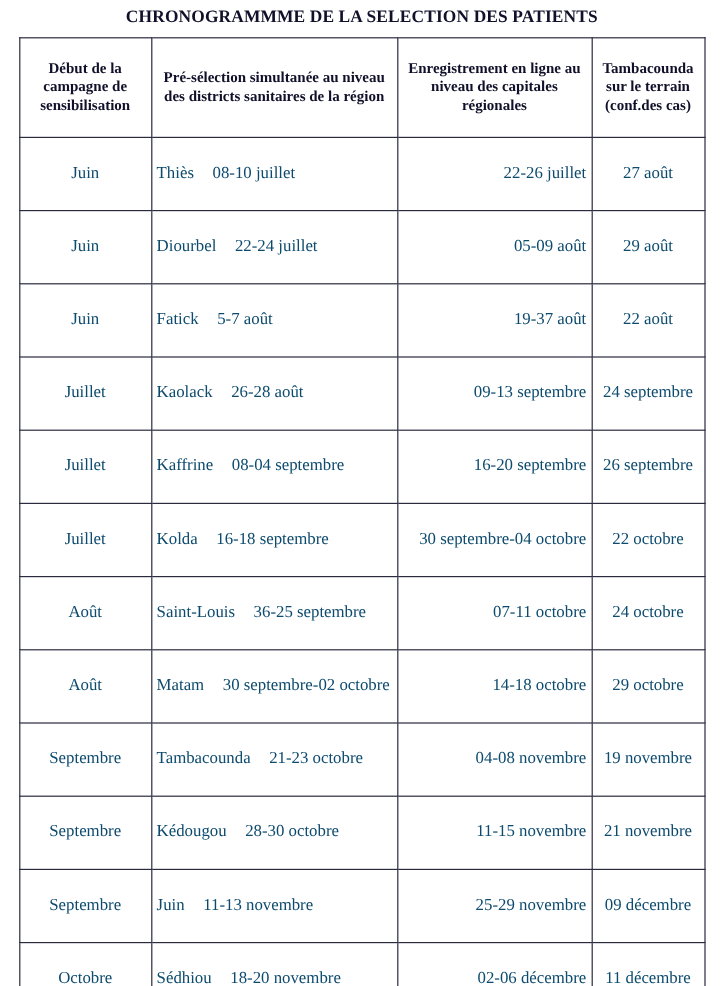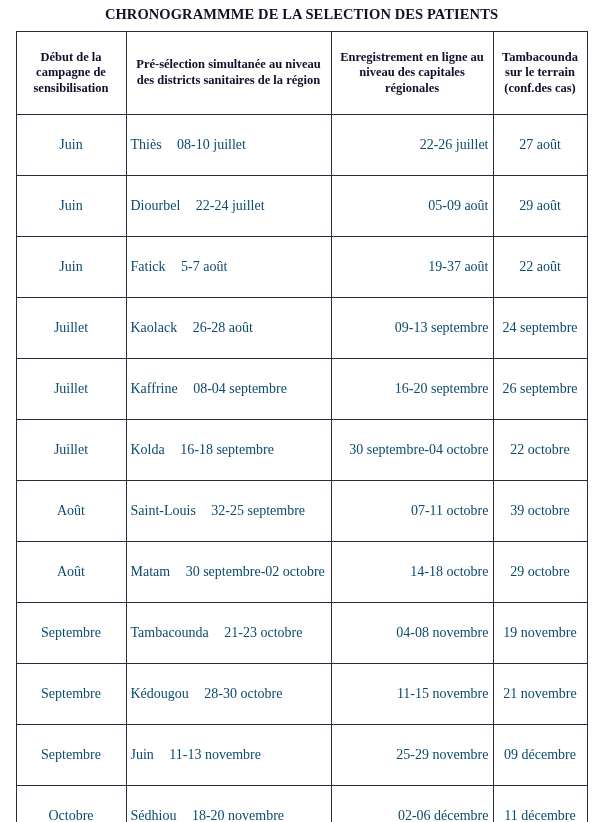--- a/index.html
+++ b/index.html
@@ -160,24 +160,24 @@
           <span class="loc">Kolda</span>
           <span class="dates">16-18 septembre</span>
         </td>
         <td class="c-enr">30 septembre-04 octobre</td>
         <td class="c-cons">22 octobre</td>
       </tr>
       <tr>
         <td class="c-start">Août</td>
         <td class="c-pre">
           <span class="loc">Saint-Louis</span>
-          <span class="dates">32-25 septembre</span>
+          <span class="dates">36-25 septembre</span>
         </td>
         <td class="c-enr align-top-enr">07-11 octobre</td>
-        <td class="c-cons">39 octobre</td>
+        <td class="c-cons">24 octobre</td>
       </tr>
       <tr>
         <td class="c-start">Août</td>
         <td class="c-pre">
           <span class="loc">Matam</span>
           <span class="dates">30 septembre-02 octobre</span>
         </td>
         <td class="c-enr">14-18 octobre</td>
         <td class="c-cons">29 octobre</td>
       </tr>

